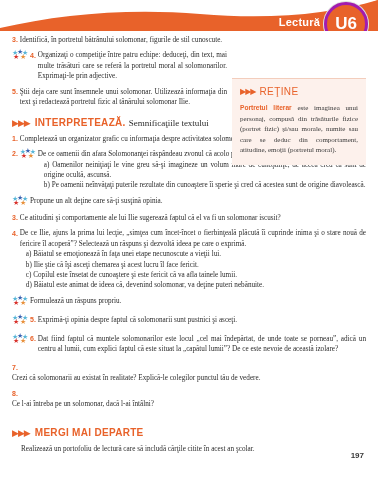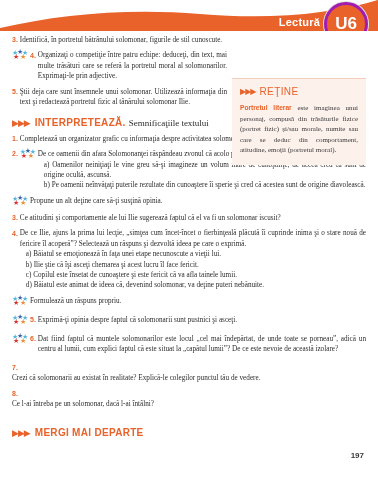--- a/index.html
+++ b/index.html
@@ -334,16 +334,19 @@
       <span class="body">Ce l-ai întreba pe un solomonar, dacă l-ai întâlni?</span>
     </div>
 
   </div>
 
   <div class="section-head" style="margin-top:17px;">
     <span class="arrows">▶▶▶</span>
     <span class="section-title">MERGI MAI DEPARTE</span>
   </div>
 
+  <div class="item item-wide" style="padding-left:9px;">
+    <span class="body">Realizează un portofoliu de lectură care să includă cărţile citite în acest an şcolar.</span>
+  </div>
 
 </div>
 
 <div class="page-number">197</div>
 
 </body></html>

